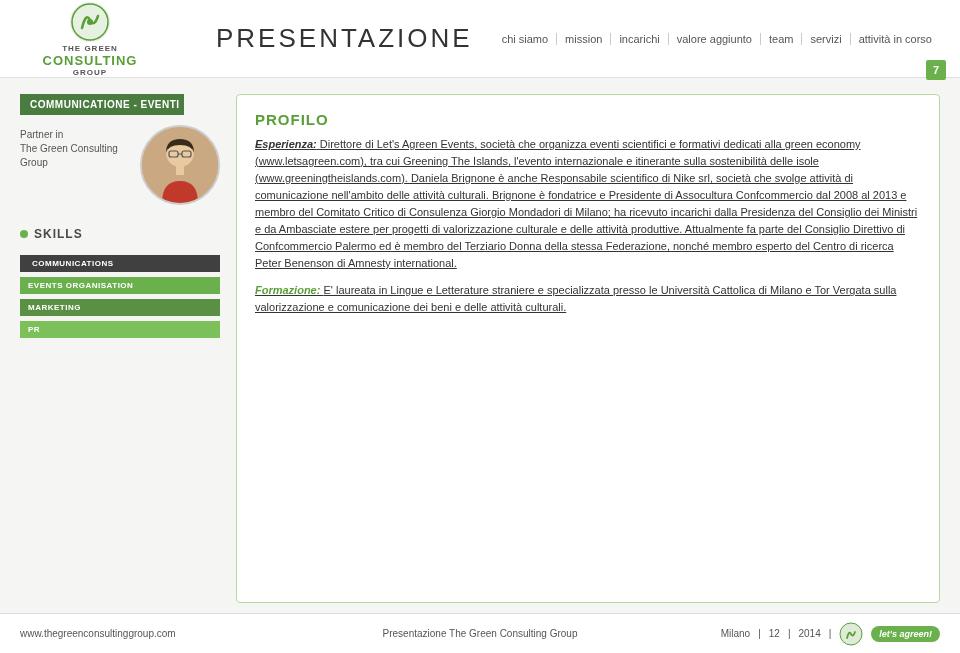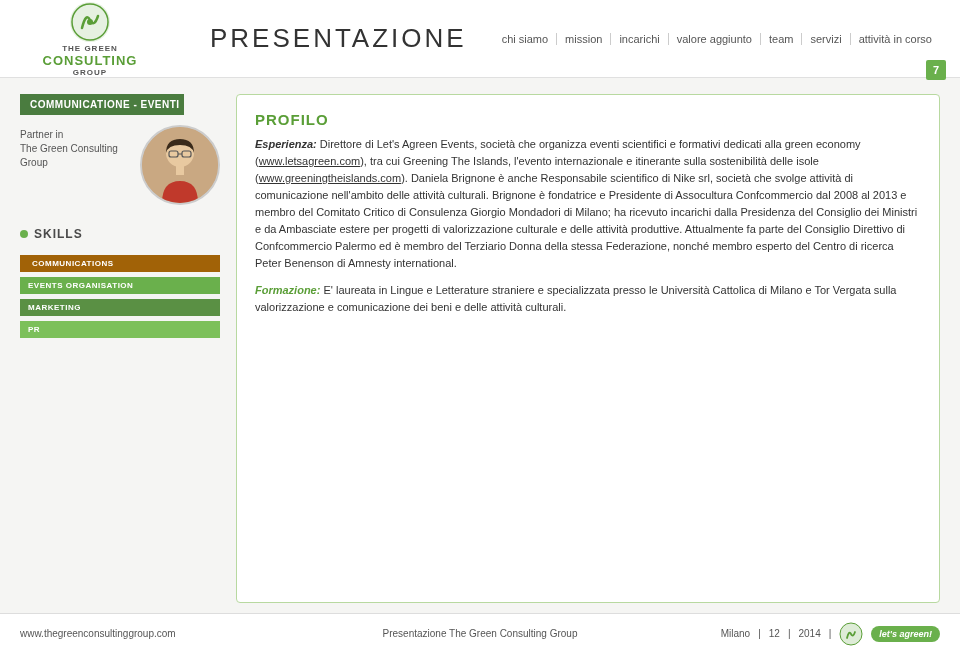--- a/index.html
+++ b/index.html
@@ -41,21 +41,21 @@
       height: 44px;
     }
 
     .header-title {
       font-size: 26px;
       font-weight: 300;
       color: #333;
       letter-spacing: 3px;
       text-transform: uppercase;
       flex-shrink: 0;
-      margin-left: 10px;
+      margin-left: 16px;
     }
 
     .header-nav {
       display: flex;
       align-items: center;
       gap: 0;
       margin-left: auto;
       font-size: 11px;
       color: #555;
     }
@@ -134,21 +134,21 @@
 
     .skill-bar {
       color: white;
       font-size: 8px;
       font-weight: bold;
       letter-spacing: 0.5px;
       padding: 4px 8px;
       margin-bottom: 5px;
       text-transform: uppercase;
     }
-    .skill-bar.dark { background: #a16207; padding-left: 12px; }
+    .skill-bar.dark { background: #404040; padding-left: 12px; }
     .skill-bar.medium { background: #6ab04c; }
     .skill-bar.light-dark { background: #5a9044; }
     .skill-bar.lighter { background: #7cc05a; }
 
     
     .right-panel {
       flex: 1;
       border: 1px solid #b8d9a0;
       border-radius: 4px;
       padding: 16px 18px;
@@ -163,20 +163,21 @@
       letter-spacing: 1px;
       text-transform: uppercase;
       margin-bottom: 8px;
     }
 
     .profile-text {
       font-size: 11px;
       line-height: 1.55;
       color: #333;
       margin-bottom: 10px;
+      text-decoration: underline;
     }
 
     .profile-text .bold-italic {
       font-style: italic;
       font-weight: bold;
       color: #333;
     }
 
     .profile-text .section-head {
       font-style: italic;

